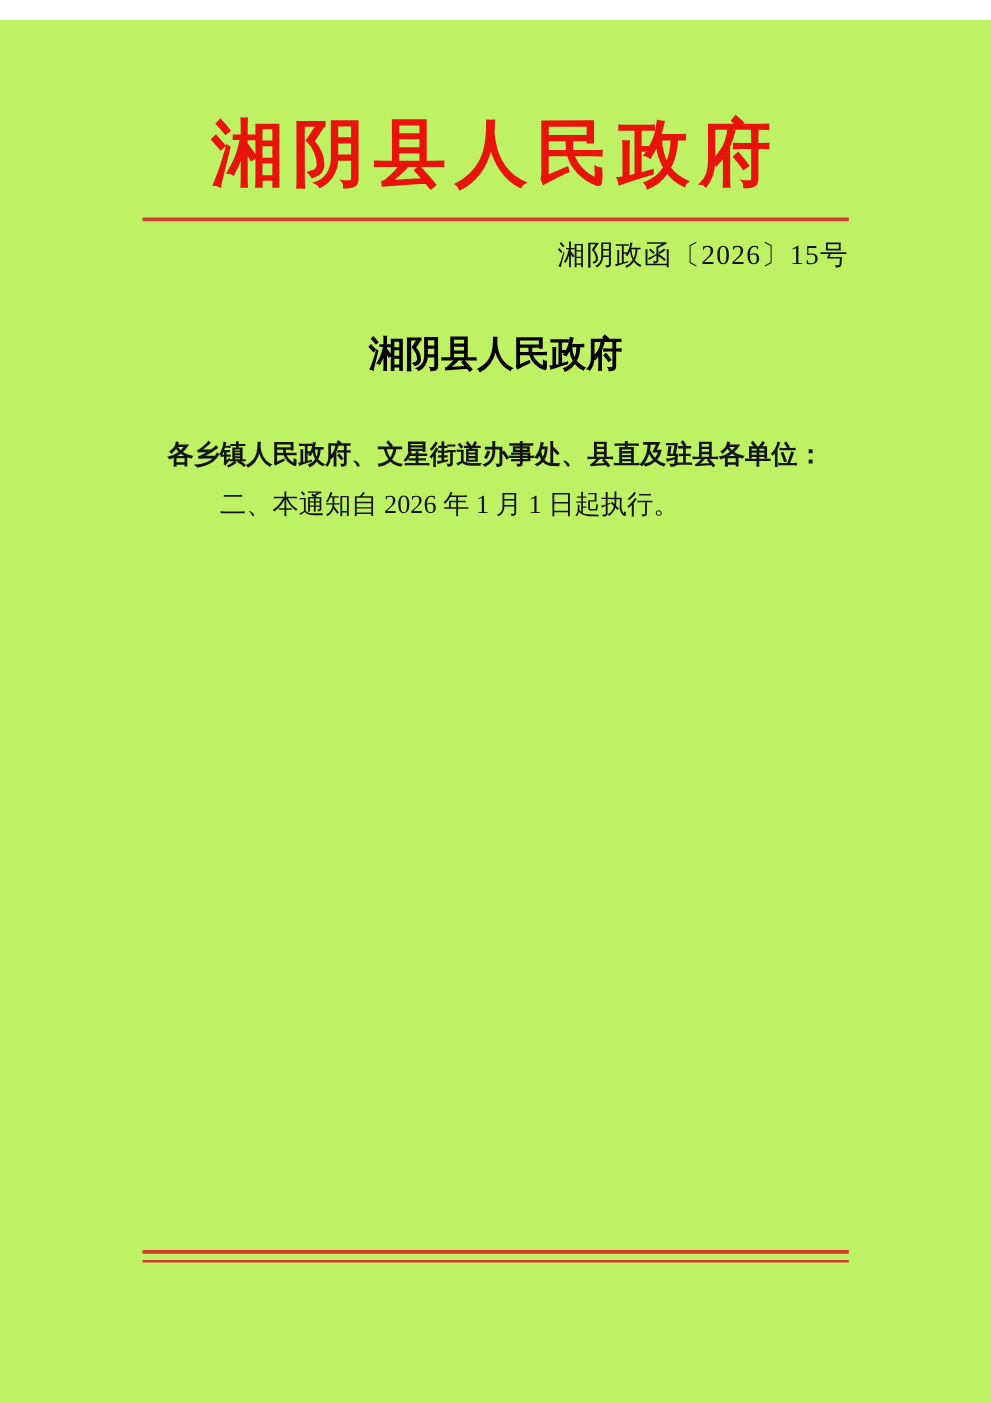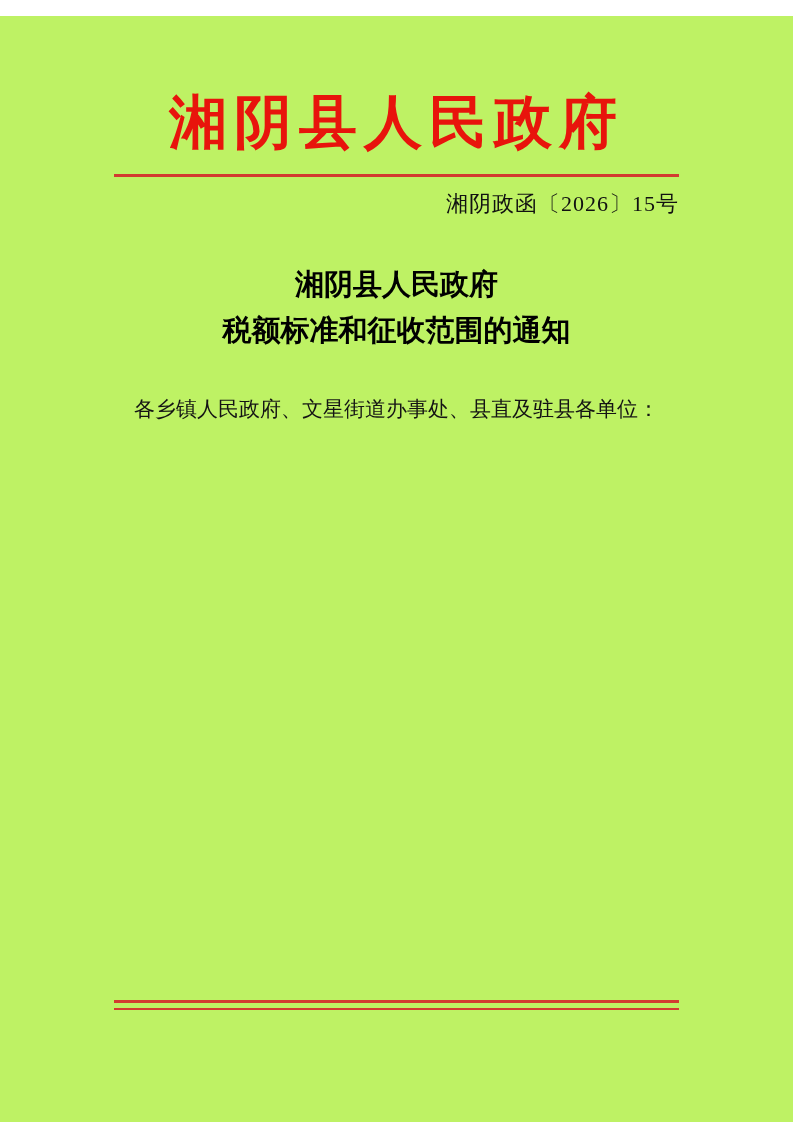--- a/index.html
+++ b/index.html
@@ -50,21 +50,21 @@
   }
   .body-text {
     width: 525px;
     margin: 36px auto 0 auto;
     font-size: 21px;
     line-height: 40px;
     text-align: justify;
     color: #141414;
   }
   .body-text p { text-indent: 2em; }
-  .body-text p.salutation { text-indent: 0; }
+  .body-text p.salutation { text-indent: 0; font-weight: bold; }
   .footer-rules {
     position: absolute;
     top: 984px;
     left: 114px;
     width: 565px;
   }
   .footer-rule-thick { height: 3px; background: #d23b30; }
   .footer-rule-thin  { height: 2px; background: #d23b30; margin-top: 5px; }
 </style>
 </head>
@@ -73,25 +73,25 @@
 <div class="page">
 
   <div class="red-header-title">湘阴县人民政府</div>
 
   <div class="header-rule"></div>
 
   <div class="doc-number">湘阴政函〔2026〕15号</div>
 
   <div class="doc-title">
     <div>湘阴县人民政府</div>
-    <div>税额标准和征收范围的通知</div>
   </div>
 
   <div class="body-text">
     <p class="salutation">各乡镇人民政府、文星街道办事处、县直及驻县各单位：</p>
+    <p>二、本通知自 2026 年 1 月 1 日起执行。</p>
   </div>
 
   <div class="footer-rules">
     <div class="footer-rule-thick"></div>
     <div class="footer-rule-thin"></div>
   </div>
 
 </div>
 
 </body></html>

